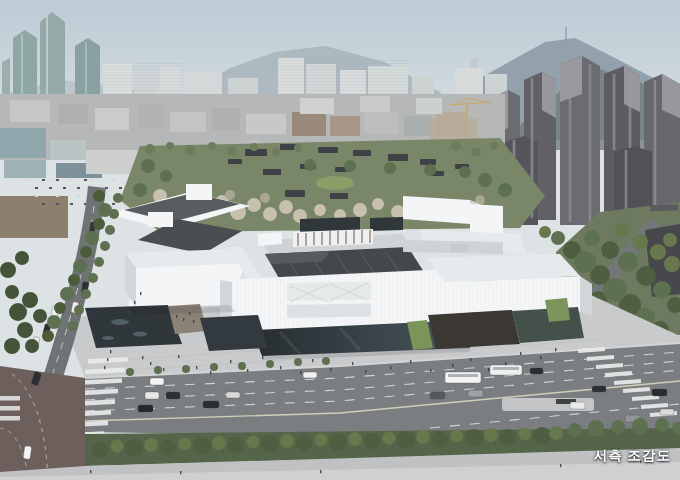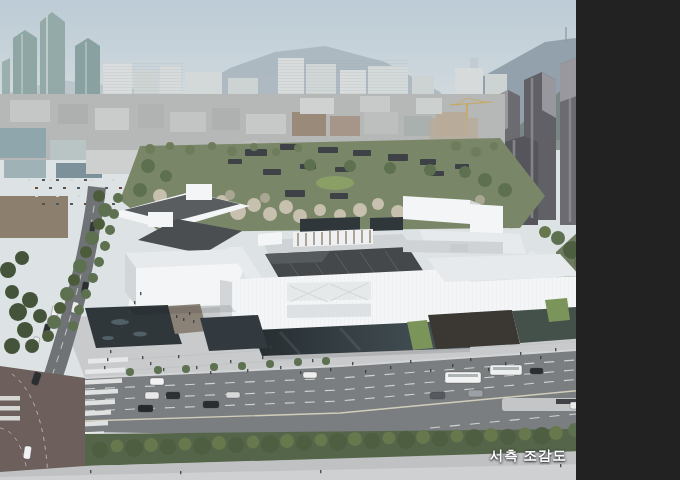--- a/index.html
+++ b/index.html
@@ -1,16 +1,16 @@
 <!DOCTYPE html>
 <html><head>
 <meta charset="utf-8">
 <style>
   html,body{margin:0;padding:0;background:#222;}
-  .stage{position:relative;width:576px;height:480px;overflow:hidden;
+  .stage{position:relative;width:680px;height:480px;overflow:hidden;
          font-family:"Liberation Sans",sans-serif;background:#dde3e4;}
   .stage svg{position:absolute;inset:0;display:block;}
   .caption{position:absolute;right:9px;bottom:15px;font-size:13.5px;font-weight:bold;
            color:#ffffff;letter-spacing:1px;
            text-shadow:0 0 3px rgba(35,38,42,.95),0 1px 2px rgba(35,38,42,.9);}
   
   .mw{fill:#f3f5f6}.mt{fill:#e7eaec}.ms{fill:#d2d6d9}.rd{fill:#45484b}.rg{fill:#cfd3d6}
   .gl{fill:#30373b}.pz{fill:#c8cacc}
   .car{stroke:#3c3f42;stroke-width:.3}
   .ped{fill:#3a3d40}

